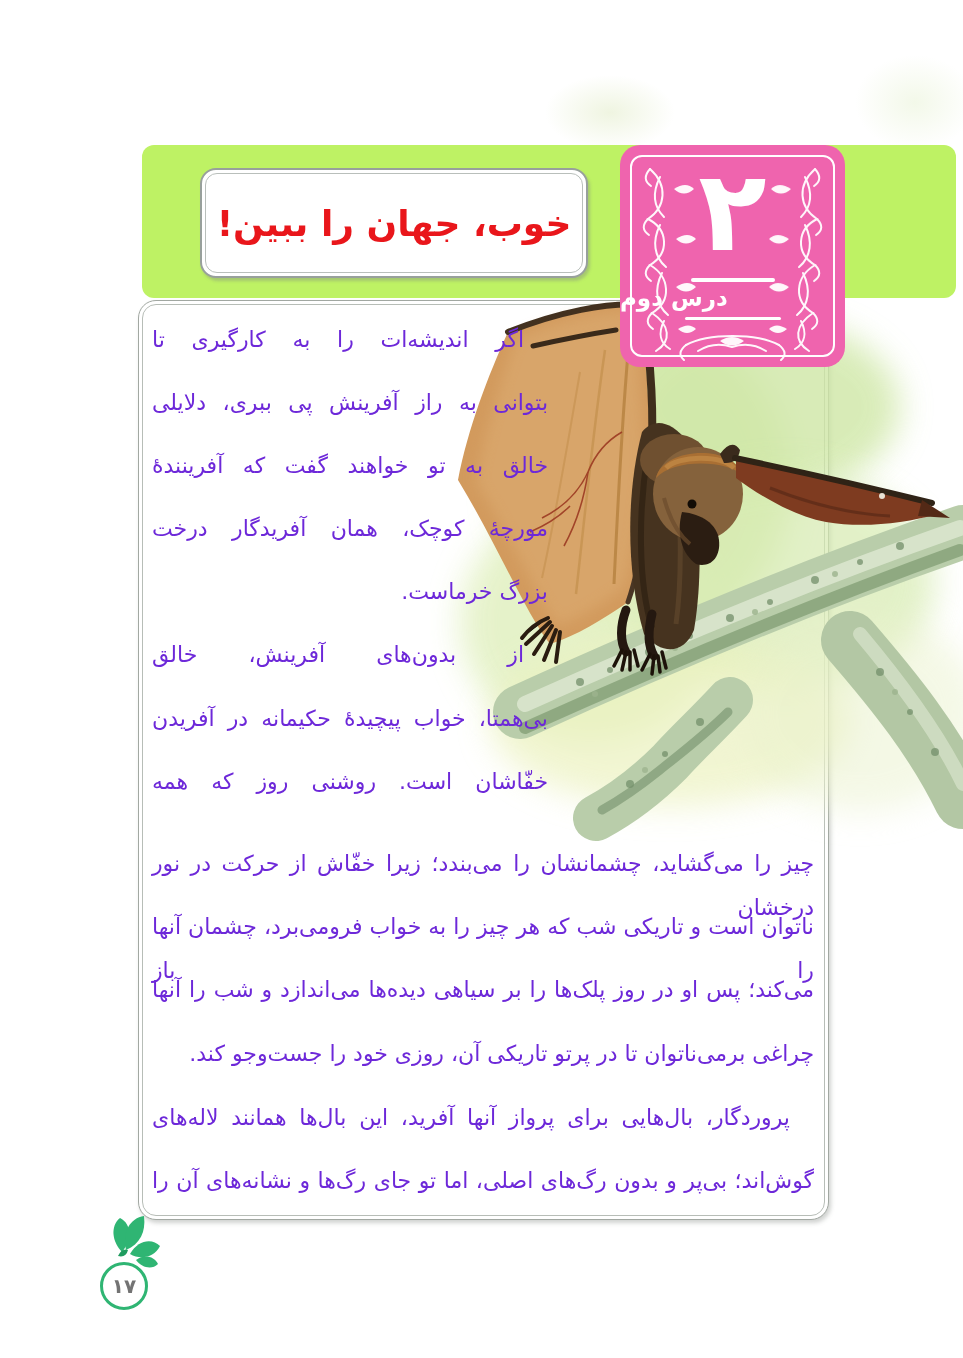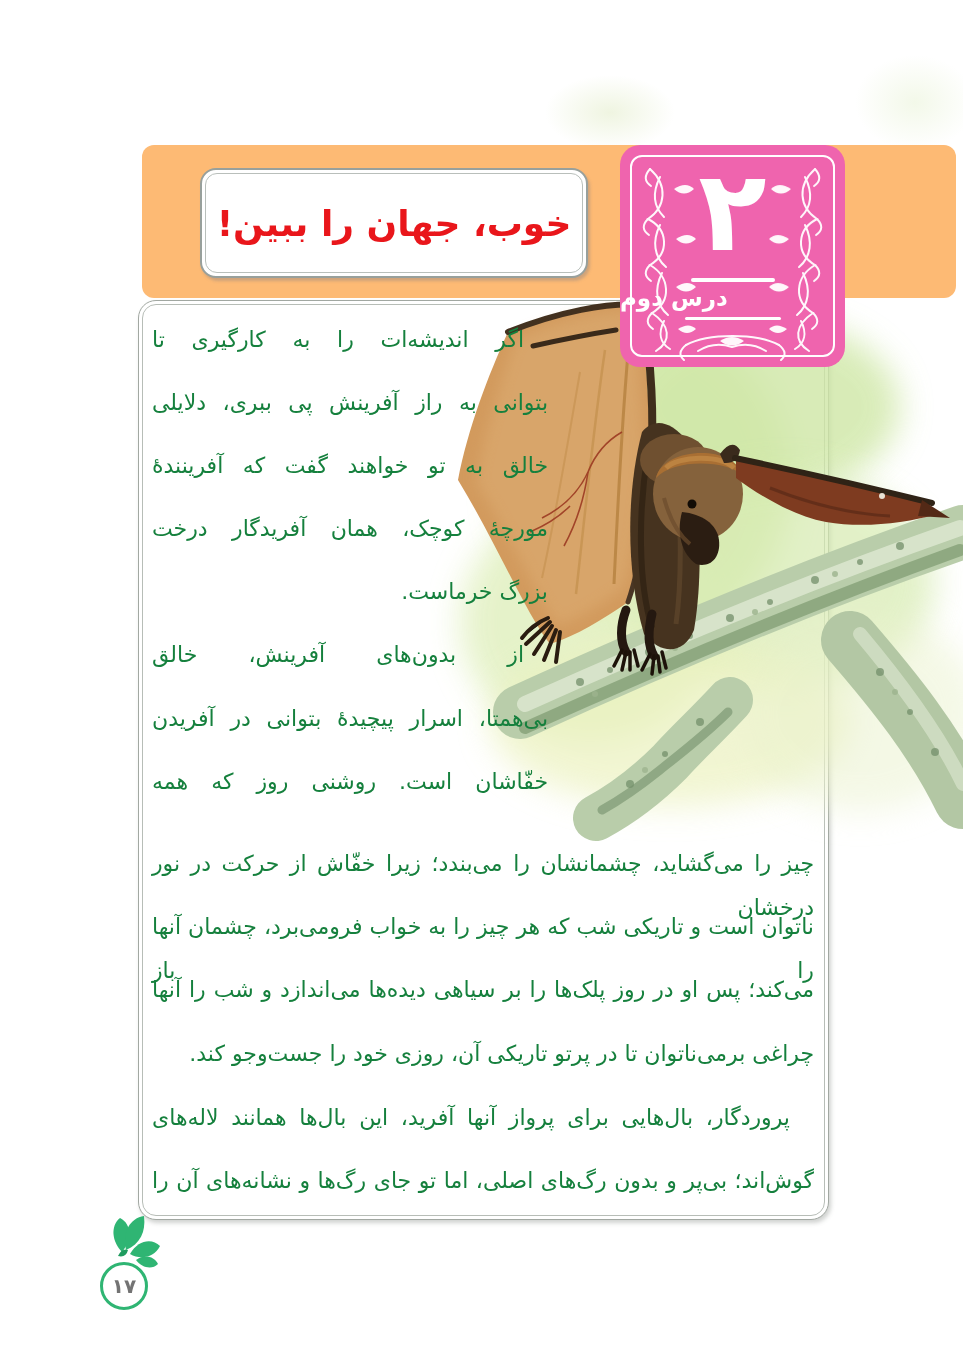--- a/index.html
+++ b/index.html
@@ -21,21 +21,21 @@
     box-shadow:2px 3px 4px rgba(100,105,100,.30);z-index:1;
   }
   .text-frame-inner{position:absolute;inset:3px;border:1px solid #b7bdb7;border-radius:14px;}
 
   
   .illustration{position:absolute;left:430px;top:292px;width:533px;height:556px;z-index:3;}
 
   
   .header-band{
     position:absolute;left:142px;top:145px;width:814px;height:153px;
-    background:#fdba74;border-radius:12px;z-index:5;
+    background:#bef264;border-radius:12px;z-index:5;
   }
   .title-box{
     position:absolute;left:58px;top:23px;width:384px;height:106px;
     background:#ffffff;border:2px solid #98a09c;border-radius:16px;
     box-shadow:2px 3px 3px rgba(120,120,135,.35);
   }
   .title-box-inner{
     position:absolute;inset:3px;border:1.5px solid #b9bfbb;border-radius:12px;
     display:flex;align-items:center;justify-content:center;
   }
@@ -59,21 +59,21 @@
     width:84px;height:3.5px;background:#ffffff;border-radius:2px;}
   .badge-divider2{position:absolute;left:50%;top:172px;transform:translateX(-50%);
     width:96px;height:2.5px;background:#ffffff;border-radius:2px;}
   .badge-label{
     position:absolute;left:0;top:136px;width:100%;text-align:left;direction:rtl;
     color:#ffffff;font-weight:bold;font-size:23px;line-height:34px;
   }
 
   
   .tl{
-    position:absolute;direction:rtl;color:#15803d;font-size:22px;height:48px;
+    position:absolute;direction:rtl;color:#6d28d9;font-size:22px;height:48px;
     line-height:44px;z-index:4;
   }
   .tl.col{left:152px;width:396px;}
   .tl.full{left:152px;width:662px;}
   .tl.just{text-align:justify;text-align-last:justify;}
   .tl.rgt{text-align:right;}
   .tl.ind{padding-right:24px;box-sizing:border-box;}
 
   
   .page-ornament{position:absolute;left:84px;top:1212px;width:90px;height:100px;z-index:5;}
@@ -272,21 +272,21 @@
     <div class="badge-divider2"></div>
   </div>
 
   <div>
     <div class="tl col just ind" style="top:318px">اگر اندیشه‌ات را به کارگیری تا</div>
     <div class="tl col just" style="top:381px">بتوانی به راز آفرینش پی ببری، دلایلی</div>
     <div class="tl col just" style="top:444px">خالق به تو خواهند گفت که آفرینندهٔ</div>
     <div class="tl col just" style="top:507px">مورچهٔ کوچک، همان آفریدگار درخت</div>
     <div class="tl col rgt" style="top:570px">بزرگ خرماست.</div>
     <div class="tl col just ind" style="top:633px">از بدون‌های آفرینش، خالق</div>
-    <div class="tl col just" style="top:697px">بی‌همتا، اسرار پیچیدهٔ بتوانی در آفریدن</div>
+    <div class="tl col just" style="top:697px">بی‌همتا، خواب پیچیدهٔ حکیمانه در آفریدن</div>
     <div class="tl col just" style="top:760px">خفّاشان است. روشنی روز که همه</div>
     <div class="tl full just" style="top:842px">چیز را می‌گشاید، چشمانشان را می‌بندد؛ زیرا خفّاش از حرکت در نور درخشان</div>
     <div class="tl full just" style="top:905px">ناتوان است و تاریکی شب که هر چیز را به خواب فرومی‌برد، چشمان آنها را باز</div>
     <div class="tl full just" style="top:968px">می‌کند؛ پس او در روز پلک‌ها را بر سیاهی دیده‌ها می‌اندازد و شب را آنها</div>
     <div class="tl full rgt" style="top:1032px">چراغی برمی‌ناتوان تا در پرتو تاریکی آن، روزی خود را جست‌وجو کند.</div>
     <div class="tl full just ind" style="top:1096px">پروردگار، بال‌هایی برای پرواز آنها آفرید، این بال‌ها همانند لاله‌های</div>
     <div class="tl full just" style="top:1159px">گوش‌اند؛ بی‌پر و بدون رگ‌های اصلی، اما تو جای رگ‌ها و نشانه‌های آن را</div>
   </div>
 
   <div class="page-ornament">

